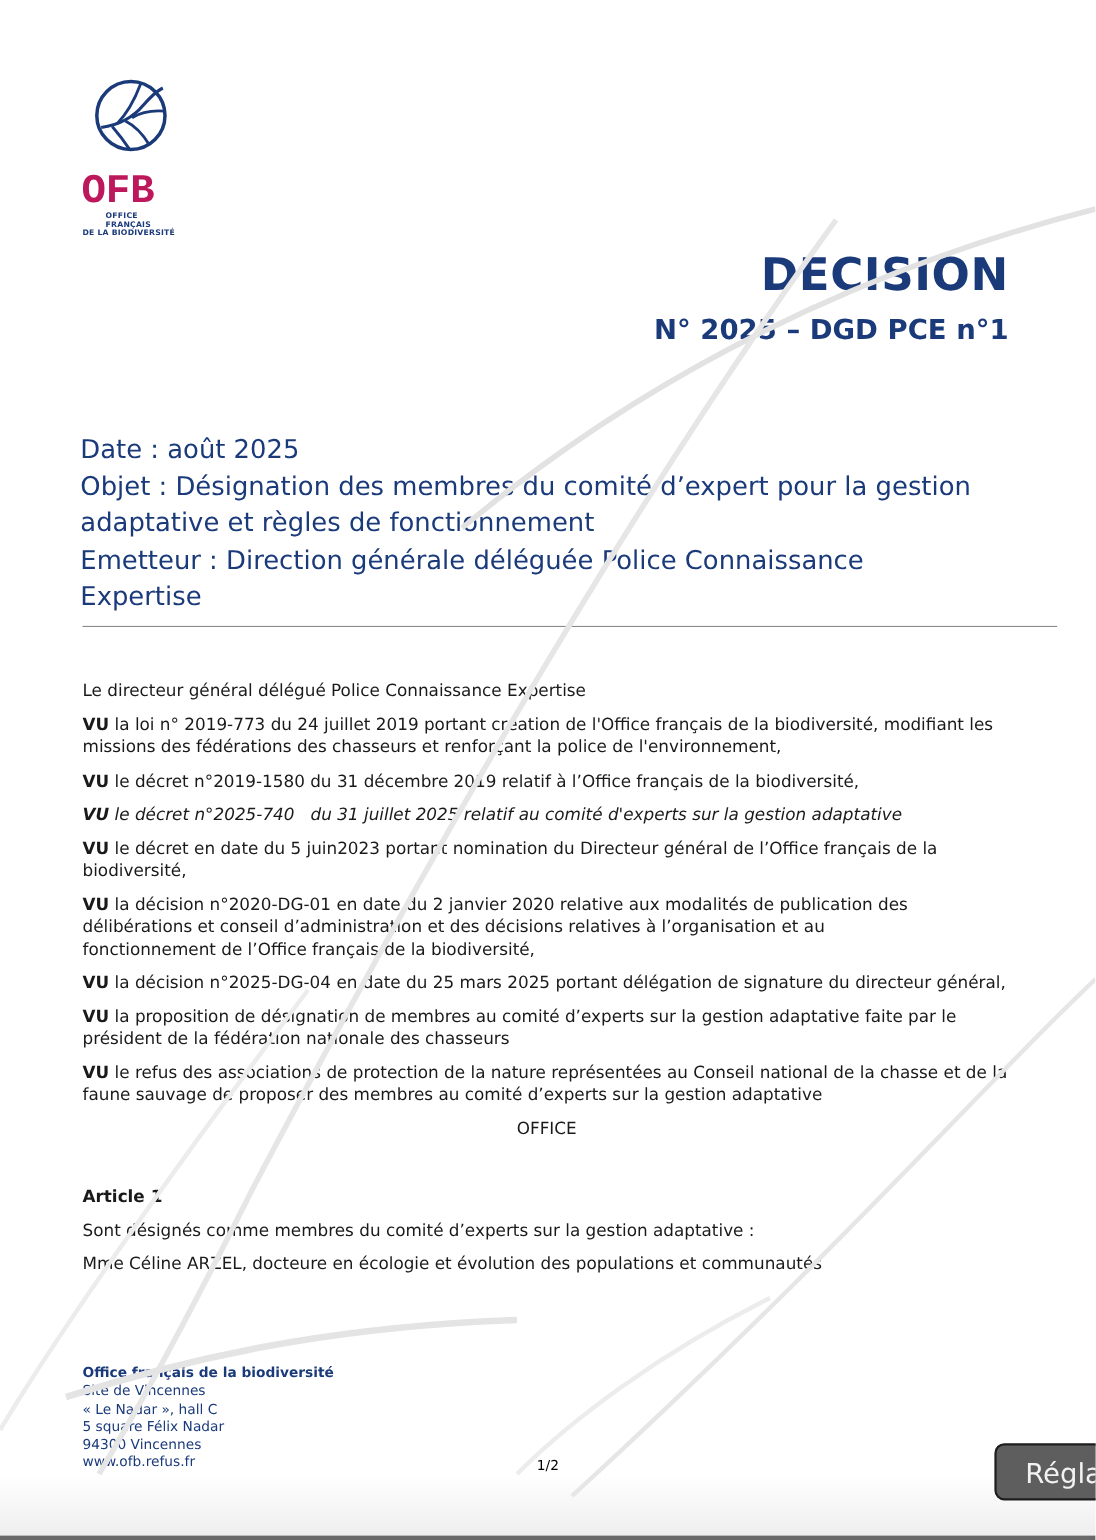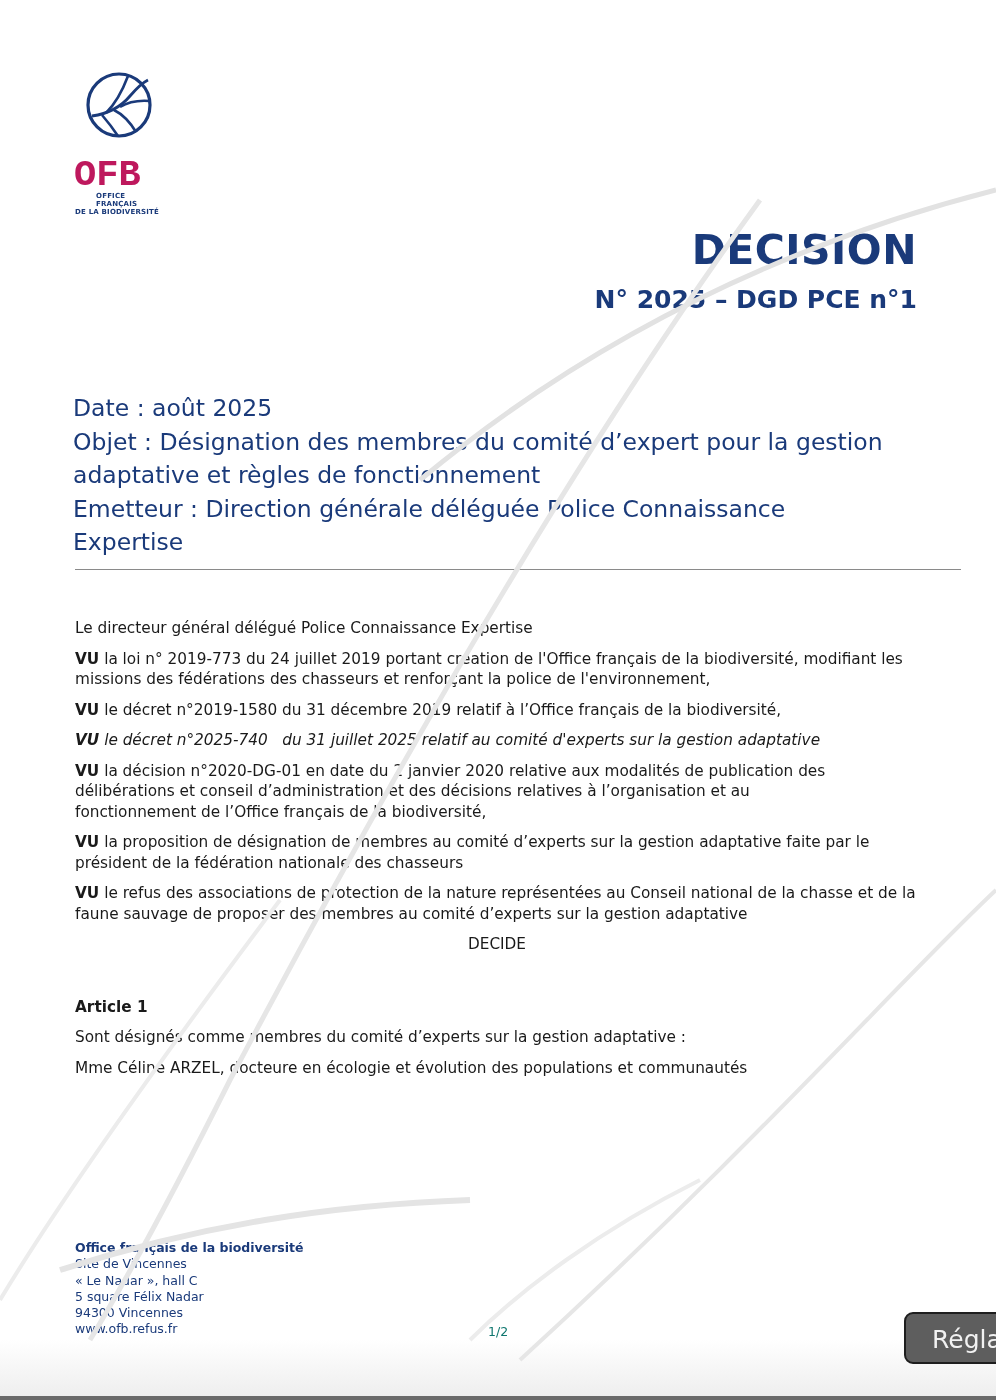--- a/index.html
+++ b/index.html
@@ -20,21 +20,21 @@
     .meta-block { position: absolute; left: 73px; top: 392px; width: 880px; color: #1a3a7a; font-family: "DejaVu Sans", sans-serif; font-size: 23.5px; line-height: 33.5px; z-index: 1; }
     .meta-block div { white-space: normal; }
     .rule { position: absolute; left: 75px; top: 569px; width: 886px; height: 1px; background: #8a8a8a; z-index: 1; }
     .body-text { position: absolute; left: 75px; top: 618px; width: 860px; font-family: "DejaVu Sans", sans-serif; font-size: 15.3px; line-height: 20.5px; color: #1a1a1a; z-index: 1; }
     .body-text p { margin: 0 0 10px 0; }
     .vu { font-weight: bold; text-align: right; }
     .decide { text-align: center; margin: 0 0 10px 0; width: 844px; }
     .article-title { font-weight: bold; margin-top: 42px !important; }
     .footer { position: absolute; left: 75px; top: 1240px; font-family: "DejaVu Sans", sans-serif; font-size: 12.5px; line-height: 16.3px; color: #1a3a7a; z-index: 1; }
     .footer .org { font-weight: bold; }
-    .page-num { position: absolute; left: 488px; top: 1324px; font-family: "DejaVu Sans", sans-serif; font-size: 12.5px; color: #0f766e; z-index: 1; }
+    .page-num { position: absolute; left: 488px; top: 1324px; font-family: "DejaVu Sans", sans-serif; font-size: 12.5px; color: #000000; z-index: 1; }
     .bottom-bar { position: absolute; left: 0; top: 1396px; width: 996px; height: 4px; background: #6a6a6a; z-index: 3; }
     .settings-btn {
       position: absolute; left: 904px; top: 1312px; width: 120px; height: 52px;
       background: #5e5e5e; border: 2px solid #1e1e1e; border-radius: 9px;
       color: #f2f2f2; font-family: "DejaVu Sans", sans-serif; font-size: 25px;
       line-height: 52px; padding-left: 26px; box-sizing: border-box; z-index: 4;
       white-space: nowrap; overflow: hidden; cursor: pointer;
     }
     .bottom-fade { position: absolute; left: 0; top: 1340px; width: 996px; height: 56px; background: linear-gradient(#ffffff, #eeeeee); z-index: 0; }
   </style>
@@ -77,24 +77,26 @@
   <div style="width:800px;">Emetteur : Direction générale déléguée Police Connaissance Expertise</div>
 </div>
 
 <div class="rule"></div>
 
 <div class="body-text">
   <p>Le directeur général délégué Police Connaissance Expertise</p>
   <p><span class="vu">VU</span><span> la loi n° 2019-773 du 24 juillet 2019 portant création de l'Office français de la biodiversité, modifiant les missions des fédérations des chasseurs et renforçant la police de l'environnement,</span></p>
   <p><span class="vu">VU</span><span> le décret n°2019-1580 du 31 décembre 2019 relatif à l’Office français de la biodiversité,</span></p>
   <p style="white-space:pre-wrap;font-style:italic;"><span class="vu">VU</span><span> le décret n°2025-740   du 31 juillet 2025 relatif au comité d'experts sur la gestion adaptative</span></p>
+  <p><span class="vu">VU</span><span> le décret en date du 5 juin2023 portant nomination du Directeur général de l’Office français de la biodiversité,</span></p>
   <p style="width:800px;"><span class="vu">VU</span><span> la décision n°2020-DG-01 en date du 2 janvier 2020 relative aux modalités de publication des délibérations et conseil d’administration et des décisions relatives à l’organisation et au fonctionnement de l’Office français de la biodiversité,</span></p>
+  <p><span class="vu">VU</span><span> la décision n°2025-DG-04 en date du 25 mars 2025 portant délégation de signature du directeur général,</span></p>
   <p><span class="vu">VU</span><span> la proposition de désignation de membres au comité d’experts sur la gestion adaptative faite par le président de la fédération nationale des chasseurs</span></p>
   <p><span class="vu">VU</span><span> le refus des associations de protection de la nature représentées au Conseil national de la chasse et de la faune sauvage de proposer des membres au comité d’experts sur la gestion adaptative</span></p>
-  <p class="decide">DECIDE</p>
+  <p class="decide">OFFICE</p>
   <p class="article-title">Article 1</p>
   <p>Sont désignés comme membres du comité d’experts sur la gestion adaptative :</p>
   <p>Mme Céline ARZEL, docteure en écologie et évolution des populations et communautés</p>
 </div>
 
 <div class="footer">
   <div class="org">Office français de la biodiversité</div>
   <div>Site de Vincennes</div>
   <div>« Le Nadar », hall C</div>
   <div>5 square Félix Nadar</div>

